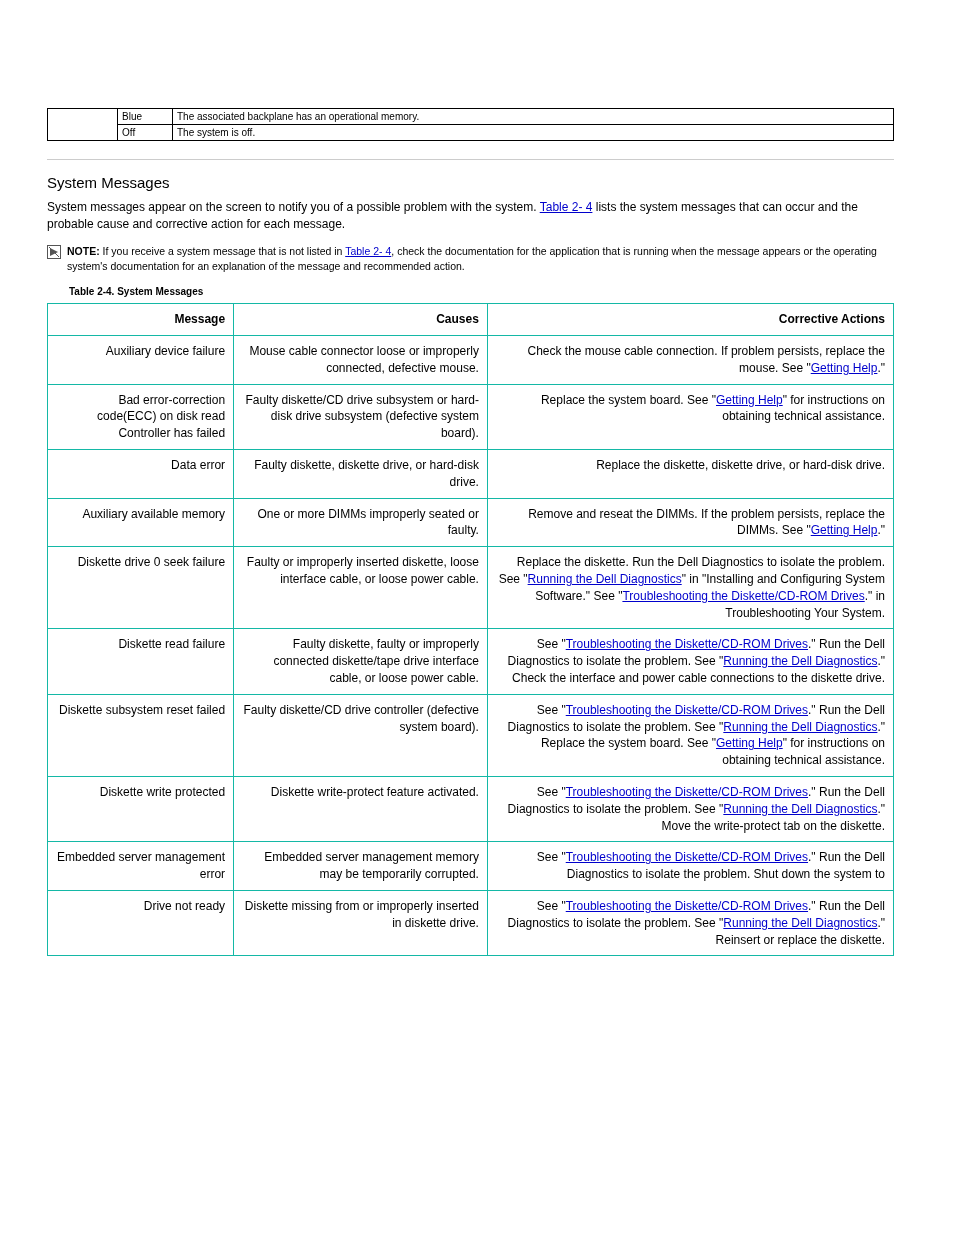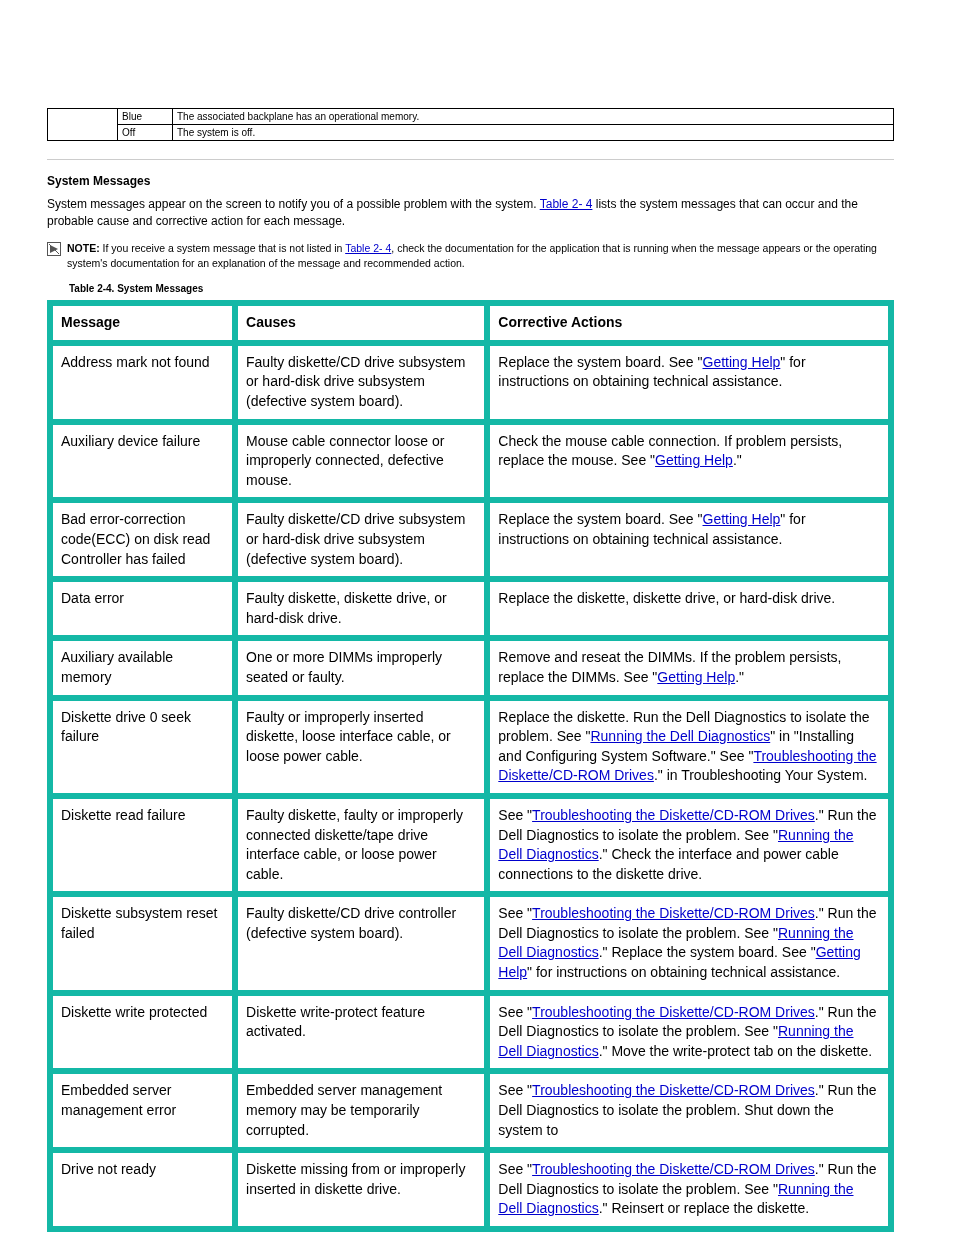--- a/index.html
+++ b/index.html
@@ -28,22 +28,22 @@
     vertical-align: top;
   }
   .top-table .col1 { width: 70px; }
   .top-table .col2 { width: 55px; }
   hr.sep {
     border: none;
     border-top: 1px solid #ccc;
     margin: 18px 0 14px 0;
   }
   .section-title {
-    font-size: 12px;
-    font-weight: bold;
+    font-size: 15px;
+    font-weight: normal;
     margin: 0 0 8px 0;
   }
   .para {
     font-size: 12px;
     line-height: 1.45;
     margin: 0 0 10px 0;
   }
   .note-row {
     display: flex;
     align-items: flex-start;
@@ -71,24 +71,24 @@
     margin: 0 0 6px 22px;
   }
   .table-caption b { font-weight: bold; }
   
   .msg-table {
     border-collapse: collapse;
     width: 100%;
     table-layout: fixed;
   }
   .msg-table th, .msg-table td {
-    border: 6px solid #14b8a6;
+    border: 1px solid #14b8a6;
     padding: 7px 8px;
-    font-size: 14px;
-    text-align: left;
+    font-size: 12px;
+    text-align: right;
     vertical-align: top;
     line-height: 1.4;
   }
   .msg-table th {
     font-weight: bold;
     background: #fff;
   }
   .msg-table col.c1 { width: 22%; }
   .msg-table col.c2 { width: 30%; }
   .msg-table col.c3 { width: 48%; }
@@ -143,25 +143,20 @@
     </colgroup>
     <thead>
       <tr>
         <th>Message</th>
         <th>Causes</th>
         <th>Corrective Actions</th>
       </tr>
     </thead>
     <tbody id="msg-tbody">
         <tr>
-          <td>Address mark not found</td>
-          <td>Faulty diskette/CD drive subsystem or hard-disk drive subsystem (defective system board).</td>
-          <td>Replace the system board. See "<span class="link">Getting Help</span>" for instructions on obtaining technical assistance.</td>
-        </tr>
-        <tr>
           <td>Auxiliary device failure</td>
           <td>Mouse cable connector loose or improperly connected, defective mouse.</td>
           <td>Check the mouse cable connection. If problem persists, replace the mouse. See "<span class="link">Getting Help</span>."</td>
         </tr>
         <tr>
           <td>Bad error-correction code(ECC) on disk read<br>Controller has failed</td>
           <td>Faulty diskette/CD drive subsystem or hard-disk drive subsystem (defective system board).</td>
           <td>Replace the system board. See "<span class="link">Getting Help</span>" for instructions on obtaining technical assistance.</td>
         </tr>
         <tr>

